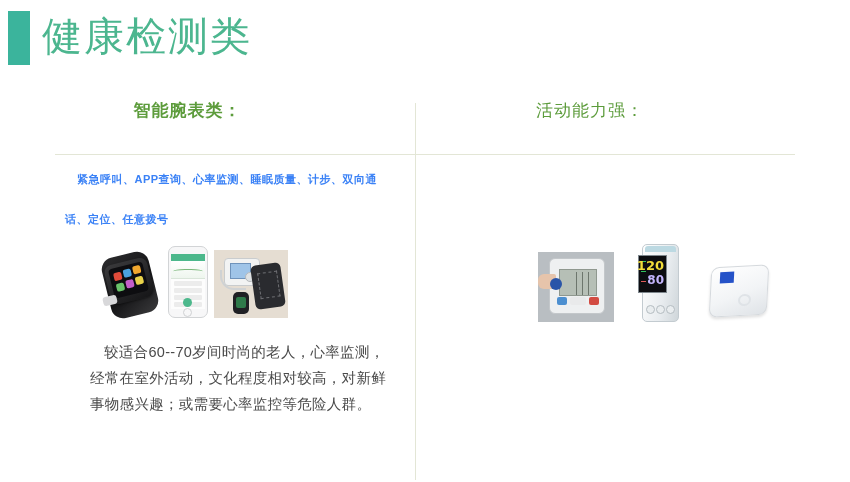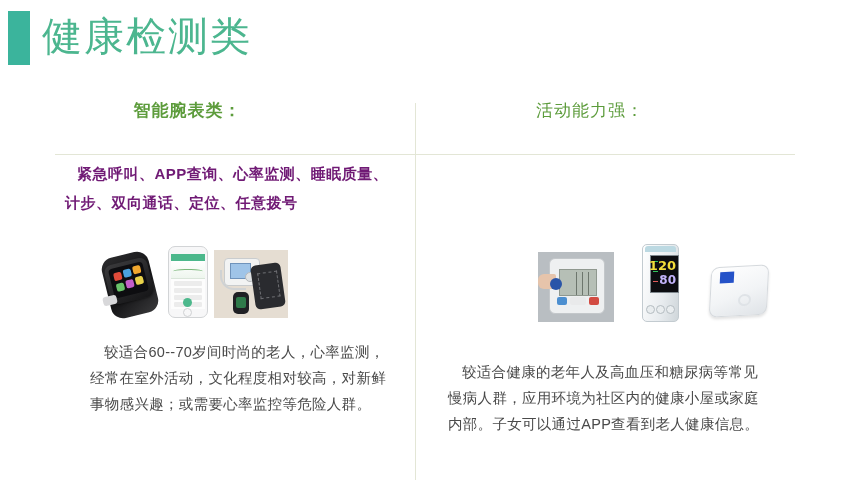--- a/index.html
+++ b/index.html
@@ -63,23 +63,23 @@
     text-align: center;
     font-size: 17px;
     line-height: 30px;
     color: #5d9c3c;
     letter-spacing: 1px;
   }
   .col-left .col-head  { padding-right: 90px; }
   .col-right .col-head { padding-right: 40px; }
 
   .feature-text {
-    color: #701a75;
-    font-size: 15px;
-    line-height: 29px;
+    color: #3b82f6;
+    font-size: 11px;
+    line-height: 40px;
     letter-spacing: 0.5px;
   }
   .col-left .feature-text {
     margin-top: 33px;
     padding-left: 10px;
     padding-right: 20px;
     text-indent: 12px;
   }
   .col-right .feature-text {
     margin-top: 48px;
@@ -307,21 +307,21 @@
     border: 1px solid #c3cbd0;
     border-radius: 5px;
   }
   .monitor .cap {
     position: absolute; left: 7px; top: 2px;
     width: 31px; height: 6px;
     background: #bcd9e2;
     border-radius: 3px 3px 0 0;
   }
   .monitor .scr {
-    position: absolute; left: 12px; top: 11px;
+    position: absolute; left: 0; top: 11px;
     width: 29px; height: 38px;
     background: #0c0d11;
     border: 1px solid #7e878d;
   }
   .monitor .scr .nums {
     position: absolute; right: 2px; top: 2px;
     text-align: right;
     line-height: 15px;
     font-family: "DejaVu Sans", sans-serif;
     font-weight: bold;
@@ -484,15 +484,14 @@
     </div>
 
     <div class="photo scale">
       <div class="plate"></div>
       <div class="disp"></div>
       <div class="ring"></div>
     </div>
 
   </div>
 
-  <div class="desc desc-right">较适合健康的老年人及高血压和糖尿病等常见慢病人群，应用环境为社区内的健康小屋或家庭内部。子女可以通过APP查看到老人健康信息。</div>
 
 </div>
 
 </body></html>

